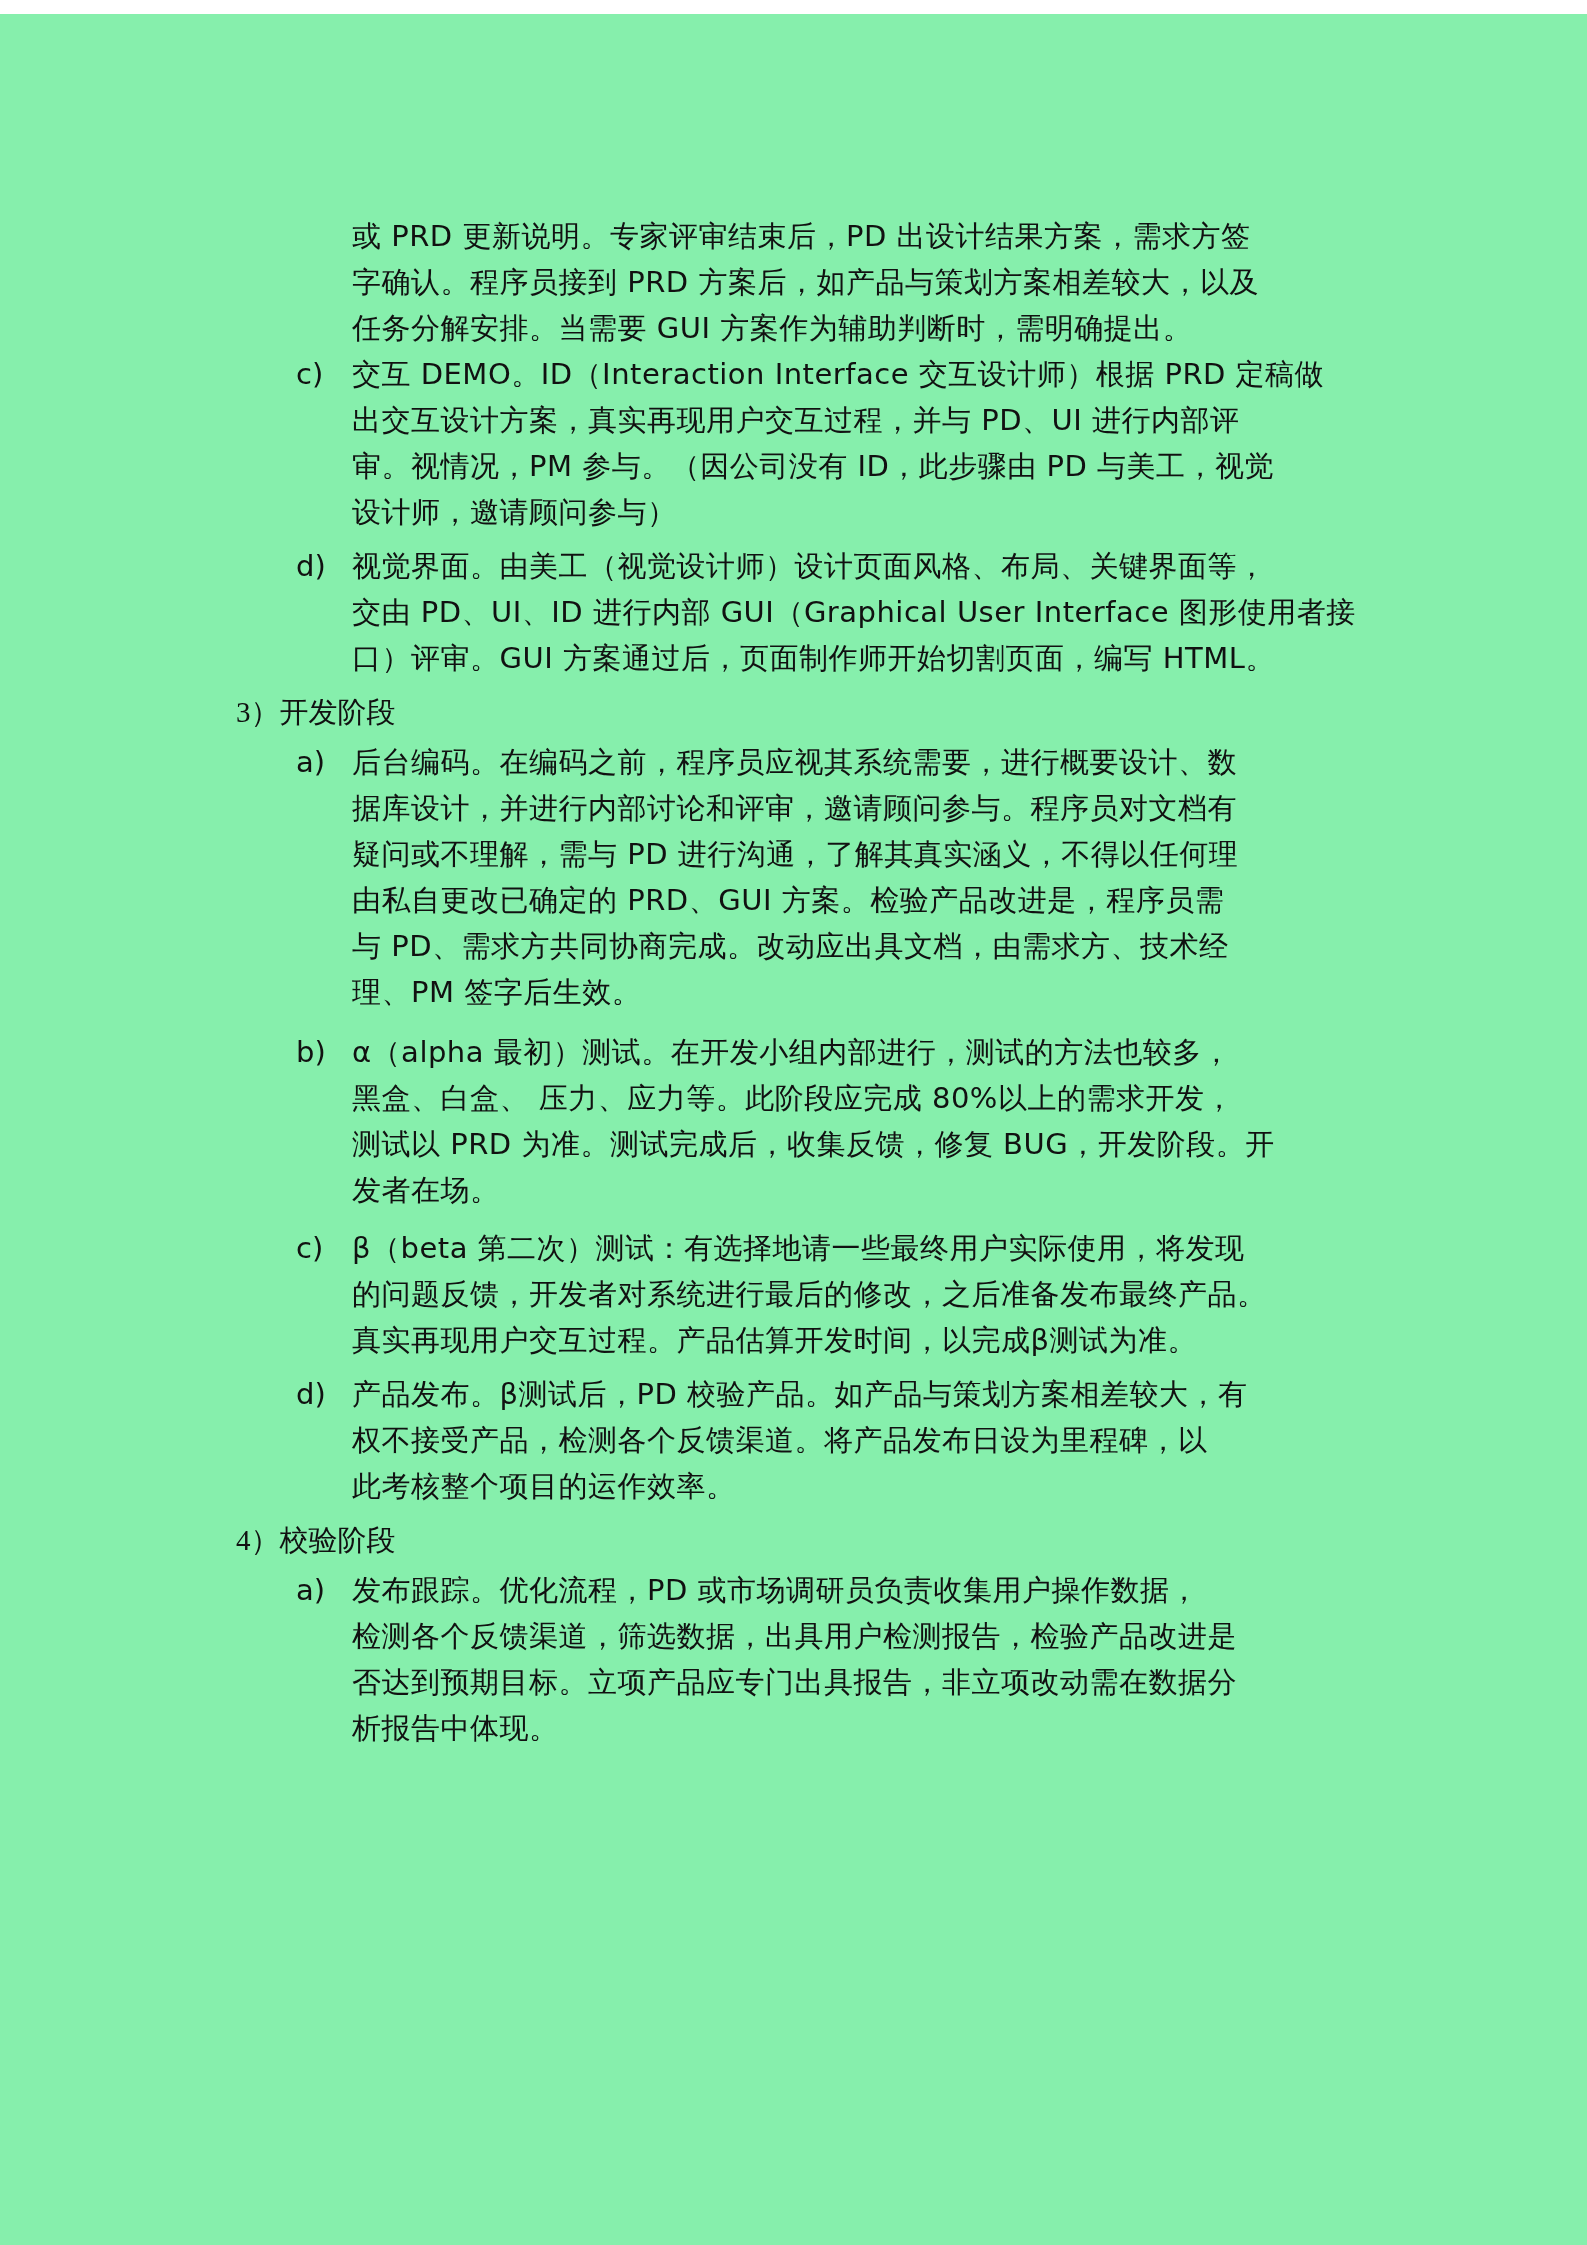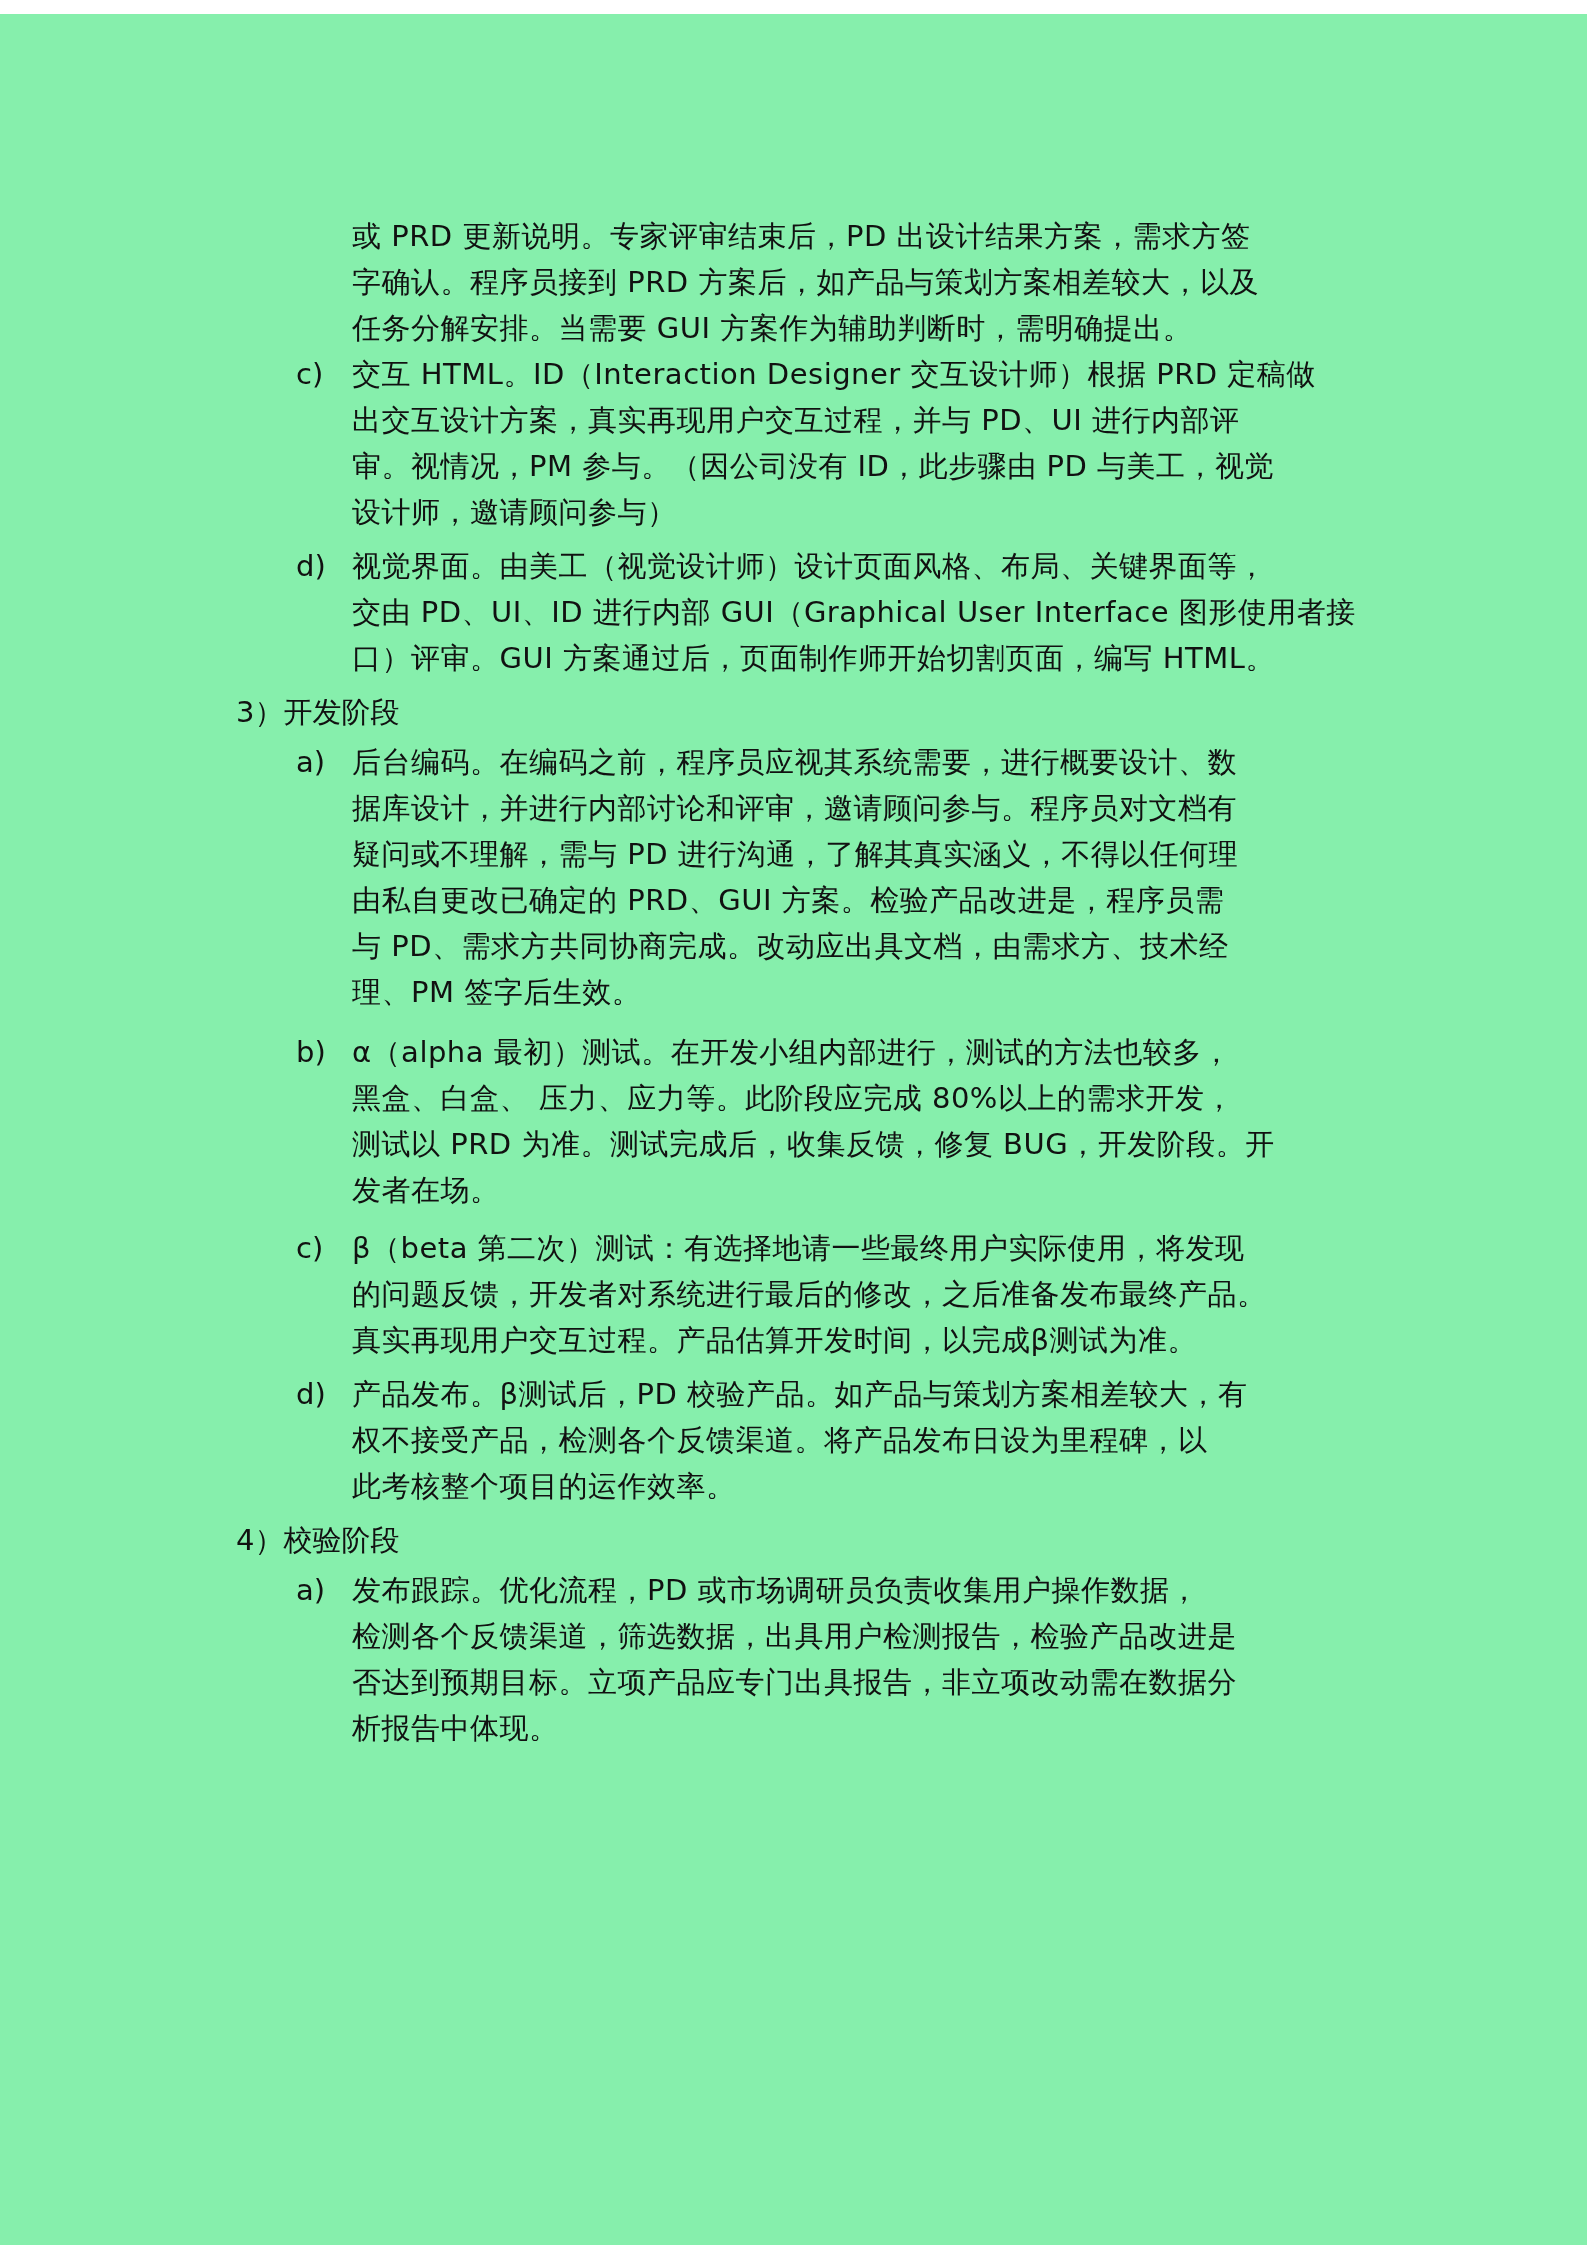--- a/index.html
+++ b/index.html
@@ -8,36 +8,36 @@
     font-family: "DejaVu Sans", "Liberation Sans", sans-serif;
     color: #111111;
   }
   .page { position: absolute; left: 0; top: 14px; width: 1587px; height: 2245px; background: #86efac; }
   .line {
     position: absolute; white-space: nowrap;
     font-size: 29px; line-height: 46px; letter-spacing: 0.5px;
   }
   .cont { left: 352px; }
   .marker { position: absolute; left: 296px; font-size: 29px; line-height: 46px; }
-  .lvl1 { position: absolute; left: 236px; font-size: 29px; line-height: 46px; white-space: nowrap; }
+  .lvl1 { position: absolute; left: 236px; font-size: 29px; line-height: 46px; white-space: nowrap; font-family: Liberation Serif, serif; }
 </style>
 </head>
 <body>
 
 <div class="page">
 
   <div>
     <div class="line cont" style="top:199px">或 PRD 更新说明。专家评审结束后，PD 出设计结果方案，需求方签</div>
     <div class="line cont" style="top:245px">字确认。程序员接到 PRD 方案后，如产品与策划方案相差较大，以及</div>
     <div class="line cont" style="top:291px">任务分解安排。当需要 GUI 方案作为辅助判断时，需明确提出。</div>
   </div>
 
   <div>
     <div class="marker" style="top:337px">c)</div>
-    <div class="line cont" style="top:337px">交互 HTML。ID（Interaction Designer 交互设计师）根据 PRD 定稿做</div>
+    <div class="line cont" style="top:337px">交互 DEMO。ID（Interaction Interface 交互设计师）根据 PRD 定稿做</div>
     <div class="line cont" style="top:383px">出交互设计方案，真实再现用户交互过程，并与 PD、UI 进行内部评</div>
     <div class="line cont" style="top:429px">审。视情况，PM 参与。（因公司没有 ID，此步骤由 PD 与美工，视觉</div>
     <div class="line cont" style="top:475px">设计师，邀请顾问参与）</div>
   </div>
 
   <div>
     <div class="marker" style="top:529px">d)</div>
     <div class="line cont" style="top:529px">视觉界面。由美工（视觉设计师）设计页面风格、布局、关键界面等，</div>
     <div class="line cont" style="top:575px">交由 PD、UI、ID 进行内部 GUI（Graphical User Interface 图形使用者接</div>
     <div class="line cont" style="top:621px">口）评审。GUI 方案通过后，页面制作师开始切割页面，编写 HTML。</div>

